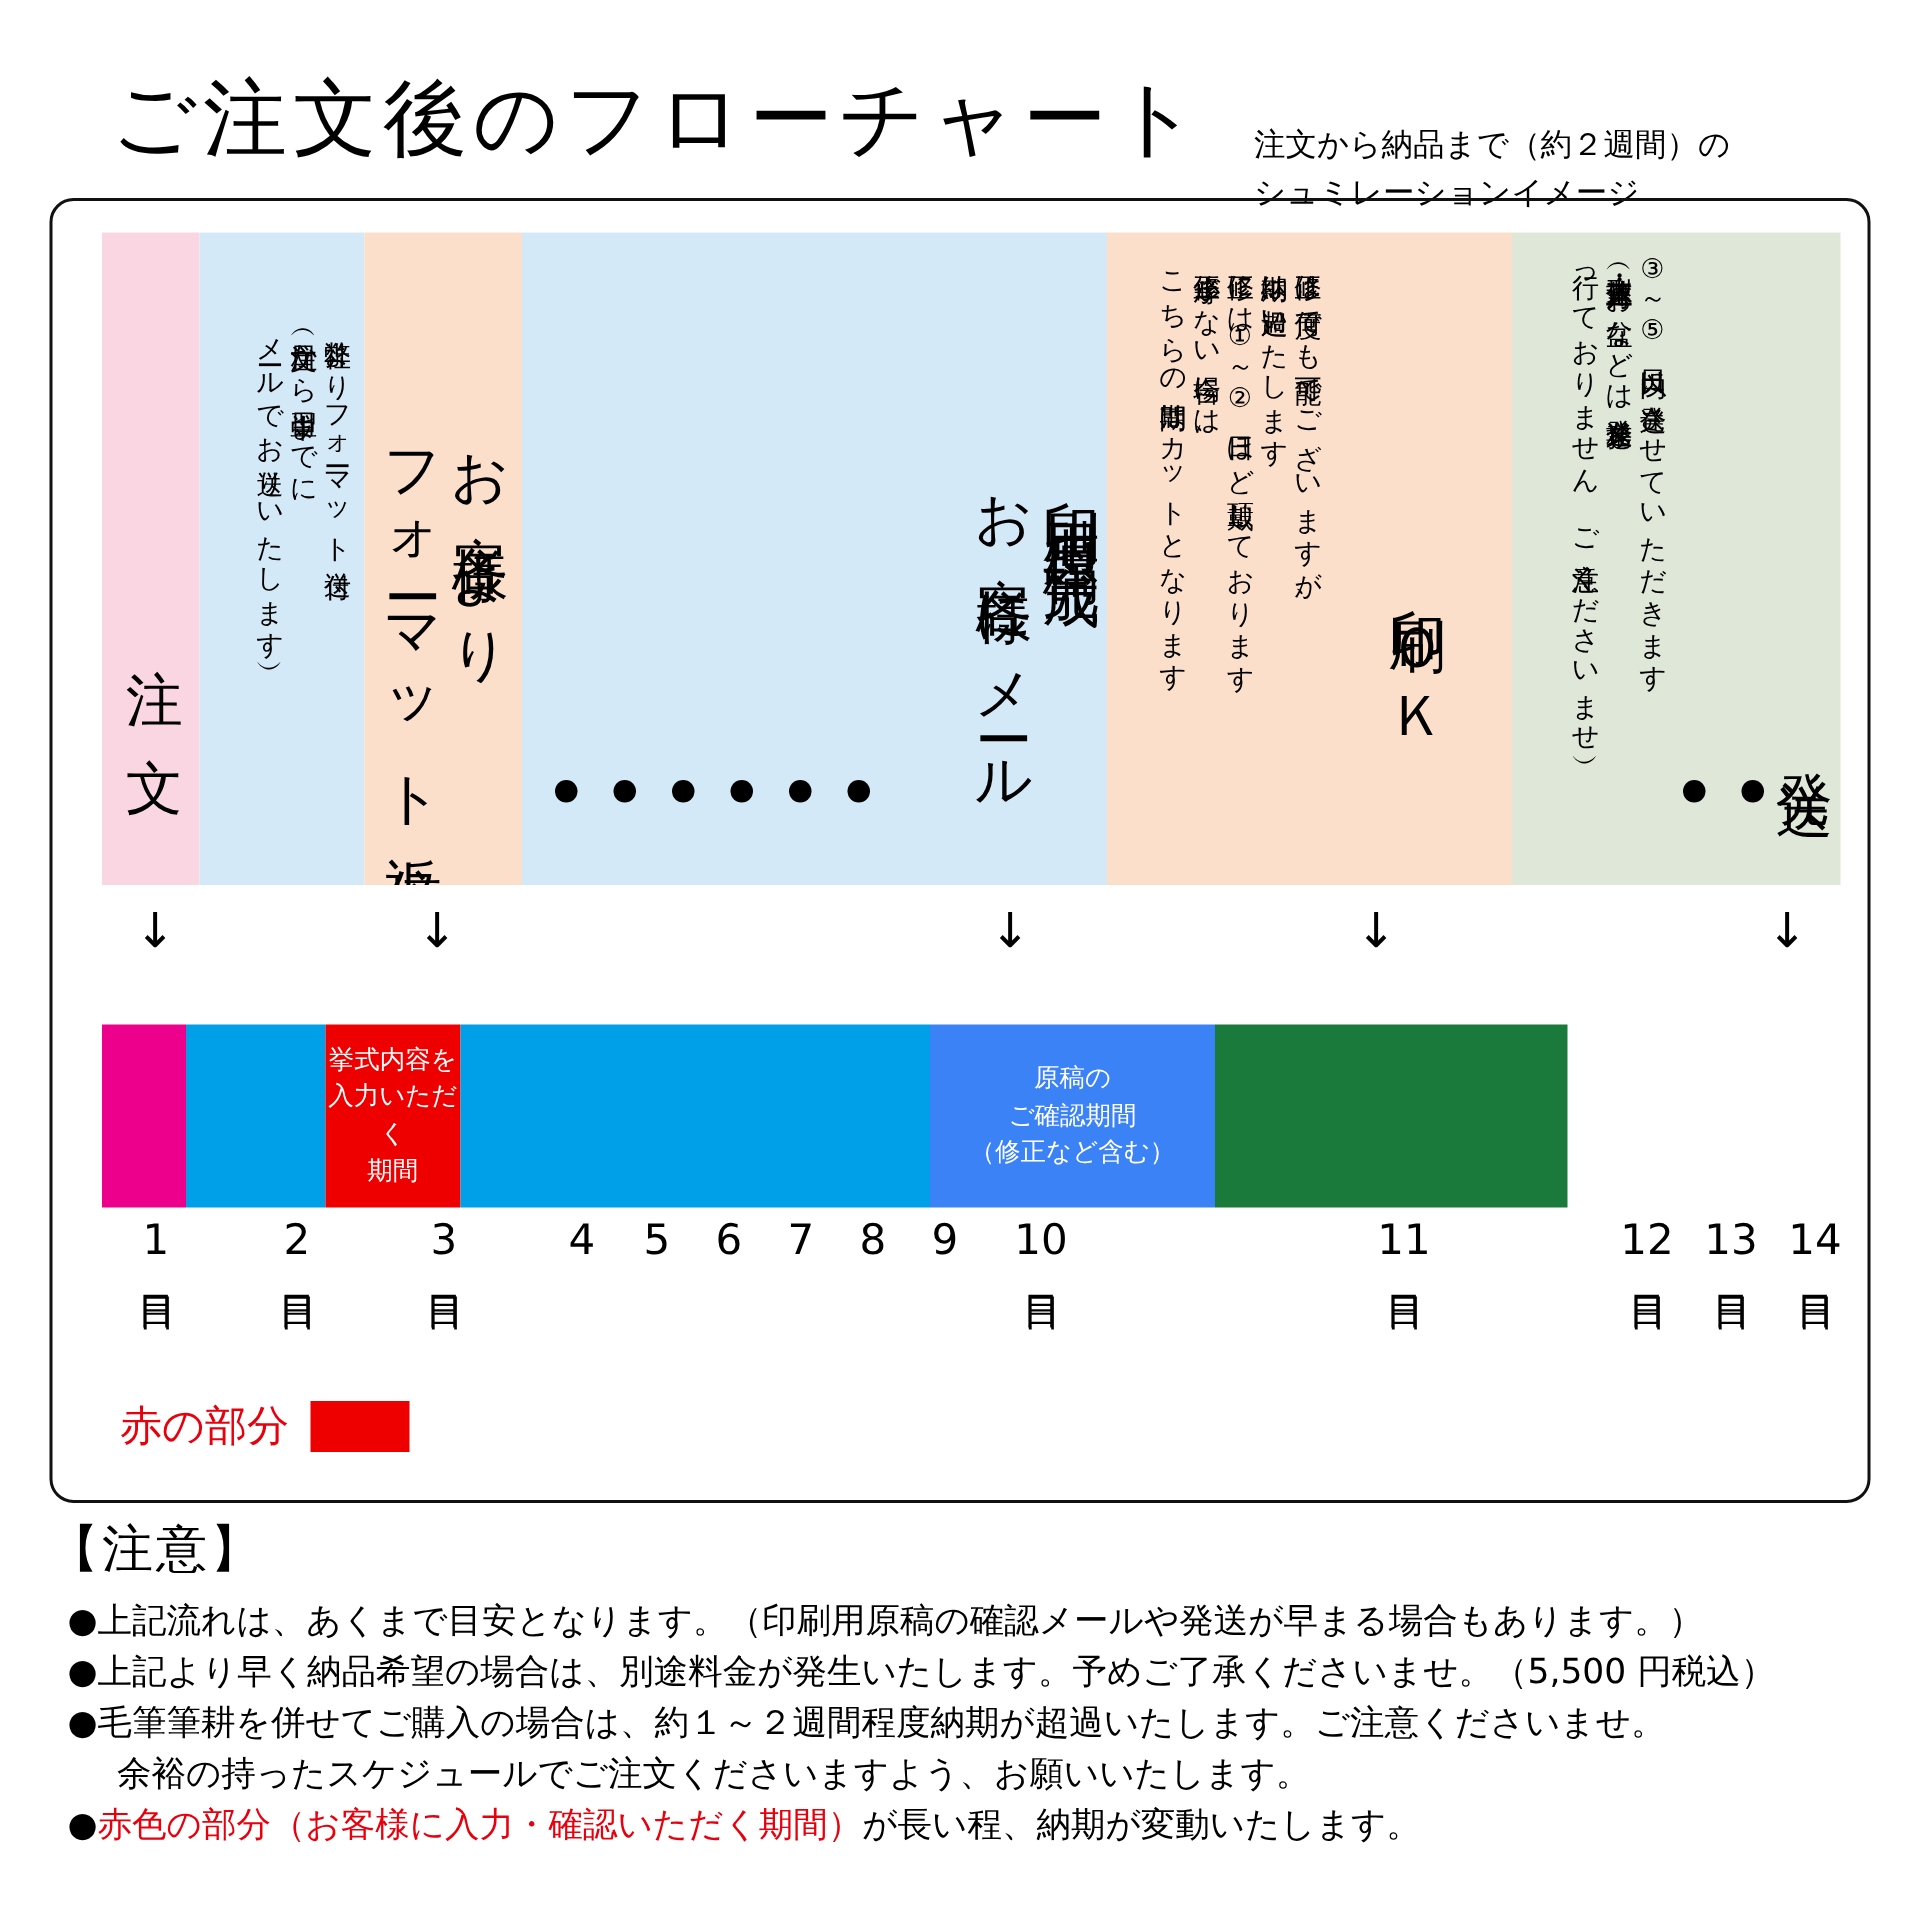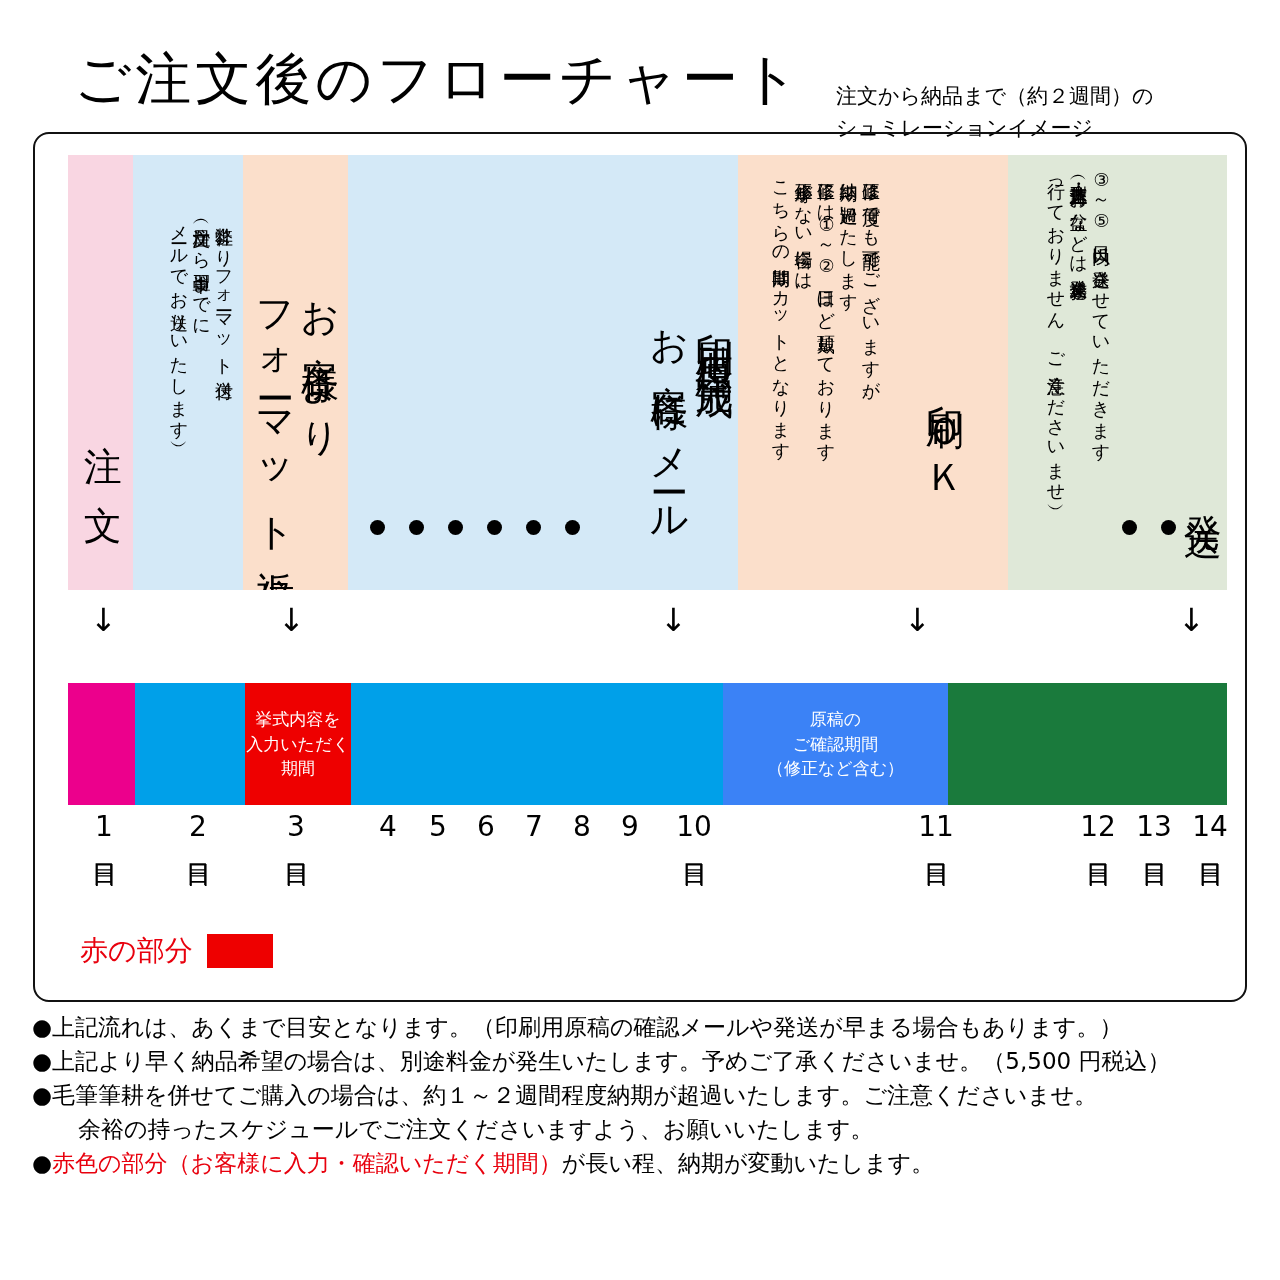--- a/index.html
+++ b/index.html
@@ -117,21 +117,21 @@
     line-height: 1;
     font-family: "DejaVu Sans", sans-serif;
     top: 6px;
   }
 
   
   .timeline {
     position: absolute;
     left: 68px;
     top: 683px;
-    width: 1159px;
+    width: 977px;
     height: 122px;
     display: flex;
   }
   .tl-seg {
     position: relative;
     height: 100%;
     box-sizing: border-box;
     color: #ffffff;
     font-family: "DejaVu Sans", sans-serif;
     font-size: 17px;
@@ -199,21 +199,21 @@
     font-size: 34px;
     font-family: "DejaVu Sans", sans-serif;
     letter-spacing: 2px;
     margin-bottom: 8px;
   }
   .notice-line {
     font-size: 23px;
     font-family: "DejaVu Sans", sans-serif;
     line-height: 34px;
     white-space: nowrap;
-    margin-left: 0;
+    margin-left: 13px;
   }
   .notice-line.indent { margin-left: 46px; }
   .red { color: #e8000d; }
 </style>
 </head>
 <body>
 
 <div class="header">
   <div class="main-title">ご注文後のフローチャート</div>
   <div class="subtitle" style="white-space:pre-line;margin-top:24px;">注文から納品まで（約２週間）の
@@ -368,20 +368,21 @@
     <span class="unit" style="writing-mode:vertical-rl;text-orientation:upright;margin:2px auto 0;">日目</span>
   </div>
 </div>
 
 <div class="red-note">
   <span>赤の部分</span>
   <span class="red-swatch"></span>
 </div>
 
 <div class="notice">
+  <div class="notice-title">【注意】</div>
   <div class="notice-line">●上記流れは、あくまで目安となります。（印刷用原稿の確認メールや発送が早まる場合もあります。）</div>
   <div class="notice-line">●上記より早く納品希望の場合は、別途料金が発生いたします。予めご了承くださいませ。（5,500 円税込）</div>
   <div class="notice-line">●毛筆筆耕を併せてご購入の場合は、約１～２週間程度納期が超過いたします。ご注意くださいませ。</div>
   <div class="notice-line indent">余裕の持ったスケジュールでご注文くださいますよう、お願いいたします。</div>
   <div class="notice-line">
     <span>●</span><span class="red">赤色の部分（お客様に入力・確認いただく期間）</span><span>が長い程、納期が変動いたします。</span>
   </div>
 </div>
 
 </body></html>

